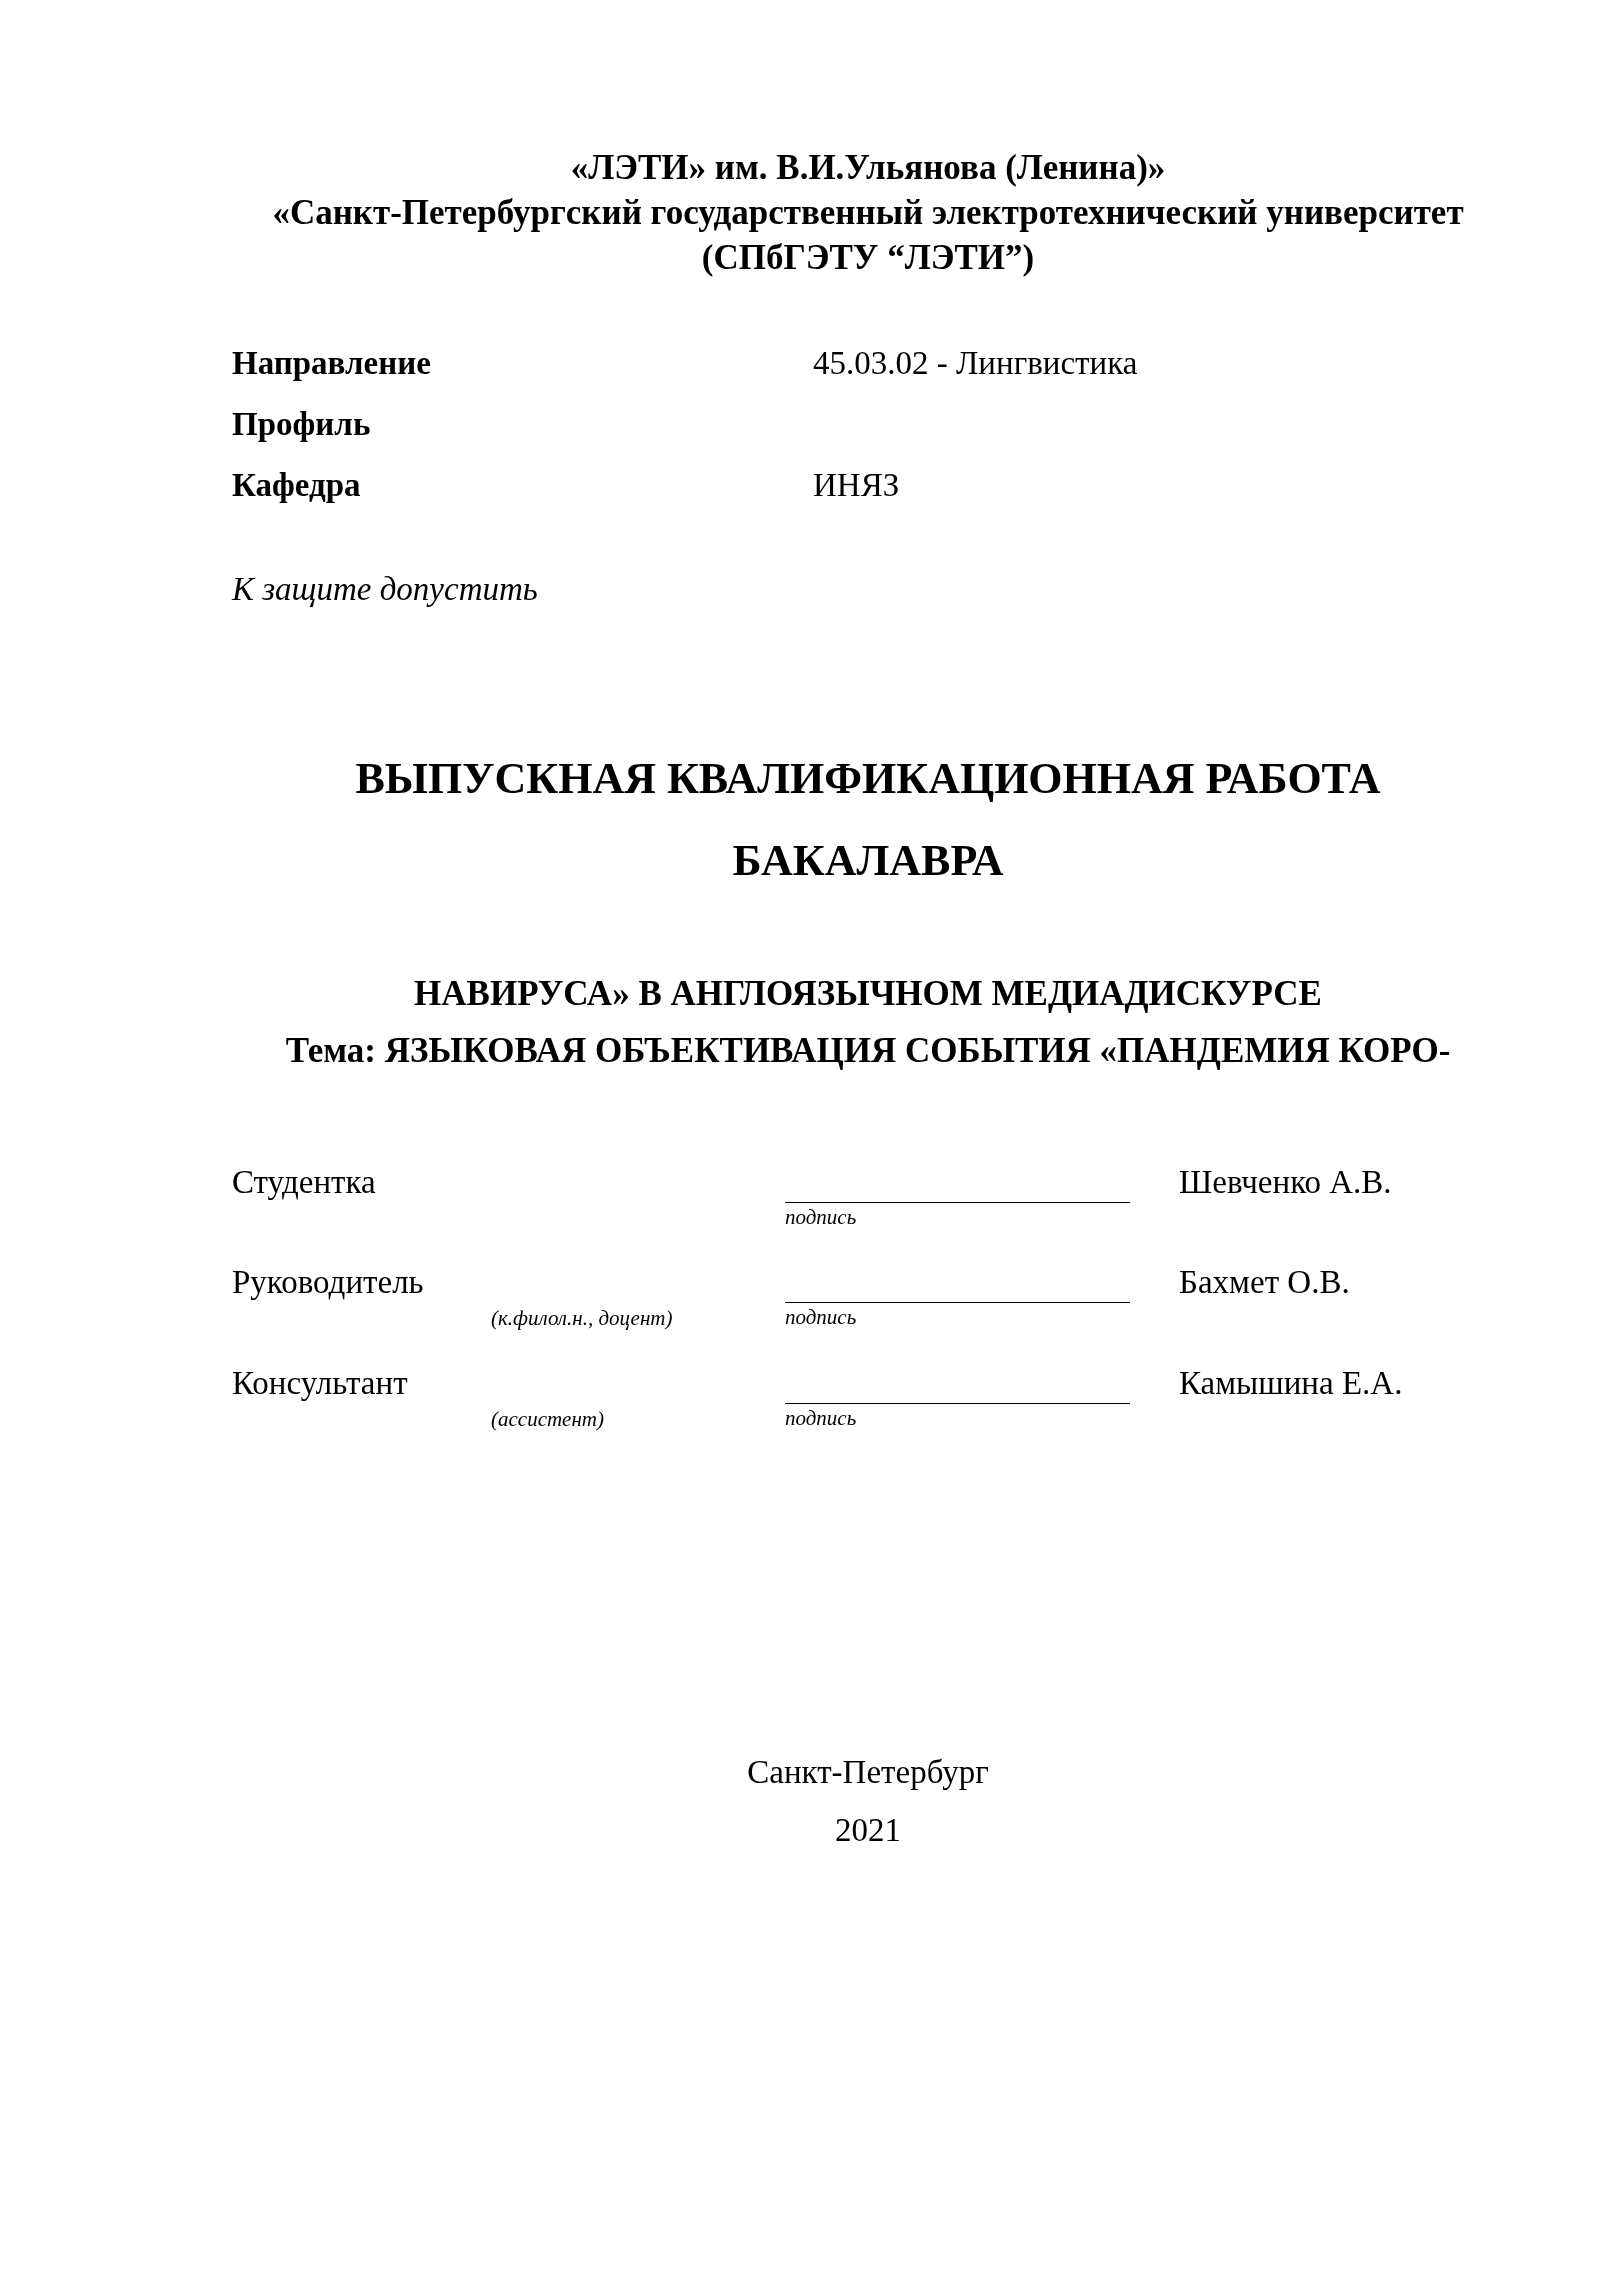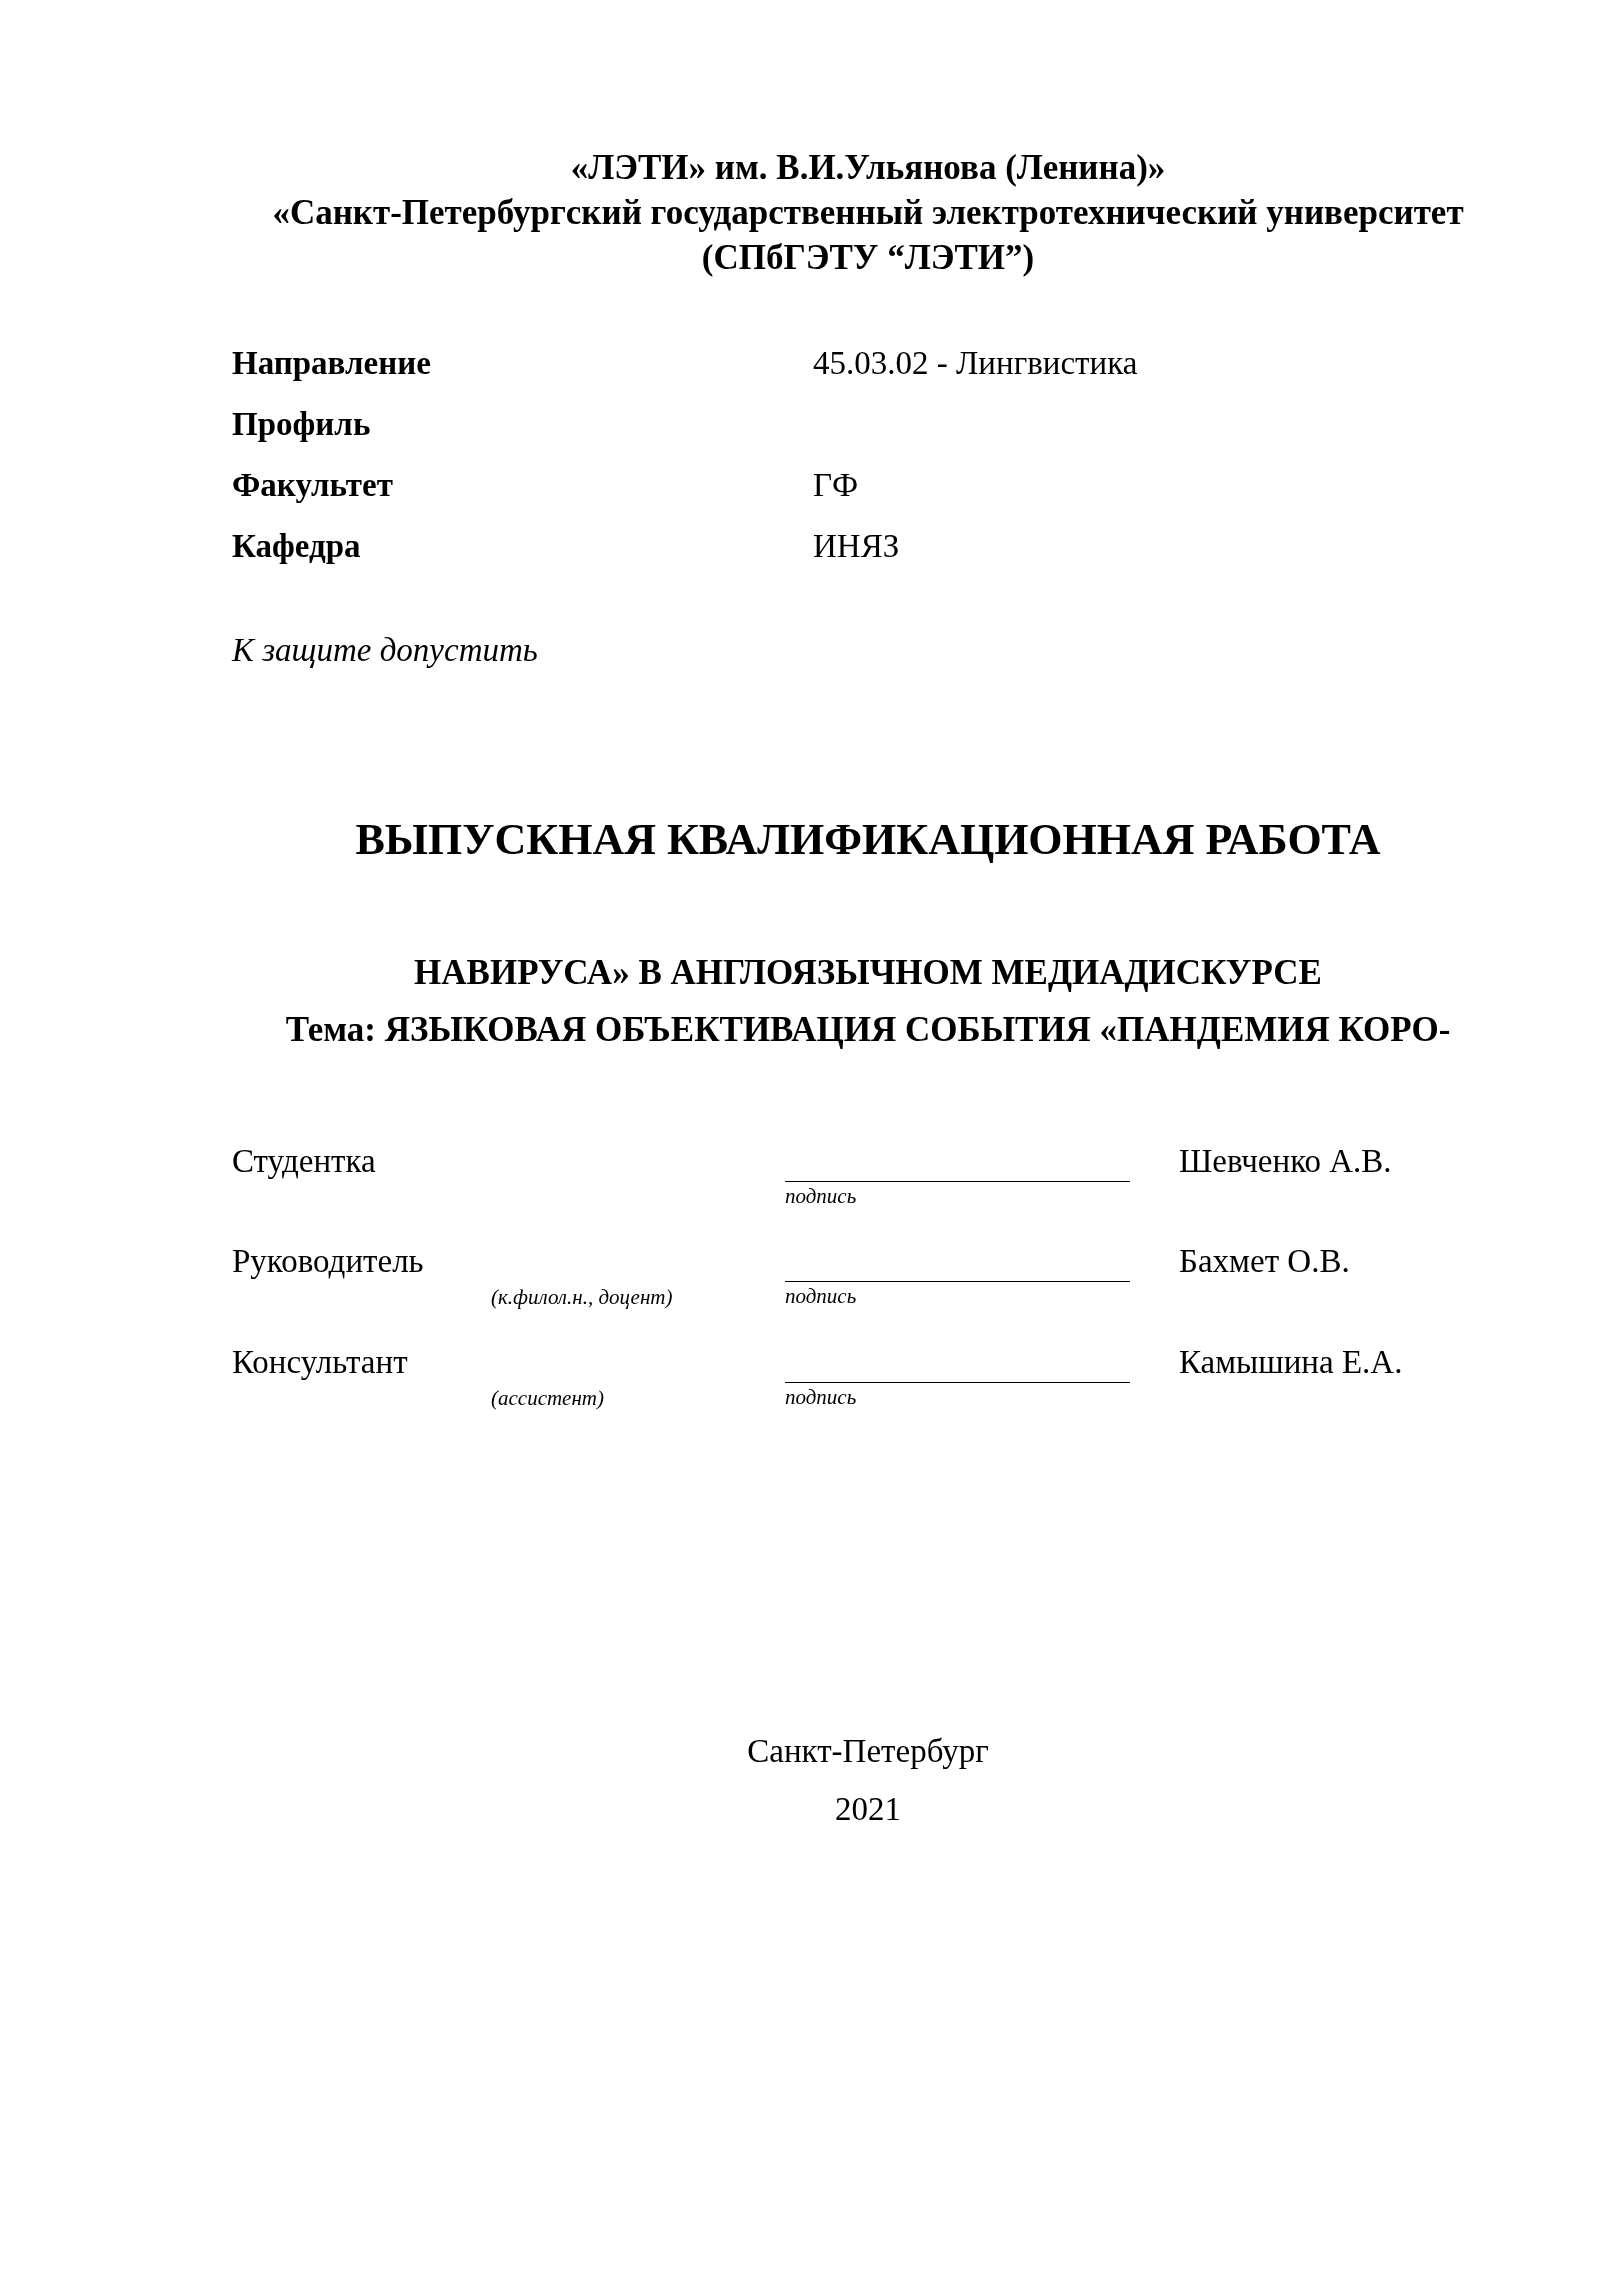--- a/index.html
+++ b/index.html
@@ -140,35 +140,32 @@
 
   <div class="fields">
     <div class="field-row">
       <div class="field-label">Направление</div>
       <div class="field-value">45.03.02 - Лингвистика</div>
     </div>
     <div class="field-row">
       <div class="field-label">Профиль</div>
     </div>
     <div class="field-row">
-      <div class="field-label">Факультет</div>
-      <div class="field-value">ГФ</div>
-    </div>
-    <div class="field-row">
       <div class="field-label">Кафедра</div>
       <div class="field-value">ИНЯЗ</div>
     </div>
   </div>
 
   <div class="admission">
     <div class="admission-note">К защите допустить</div>
   </div>
 
   <div class="main-title">
     <div>ВЫПУСКНАЯ КВАЛИФИКАЦИОННАЯ РАБОТА</div>
+    <div>БАКАЛАВРА</div>
   </div>
 
   <div class="topic">
     <div>НАВИРУСА» В АНГЛОЯЗЫЧНОМ МЕДИАДИСКУРСЕ</div>
     <div>Тема: ЯЗЫКОВАЯ ОБЪЕКТИВАЦИЯ СОБЫТИЯ «ПАНДЕМИЯ КОРО-</div>
   </div>
 
   <div class="signatures">
 
     <div class="sig-row">

